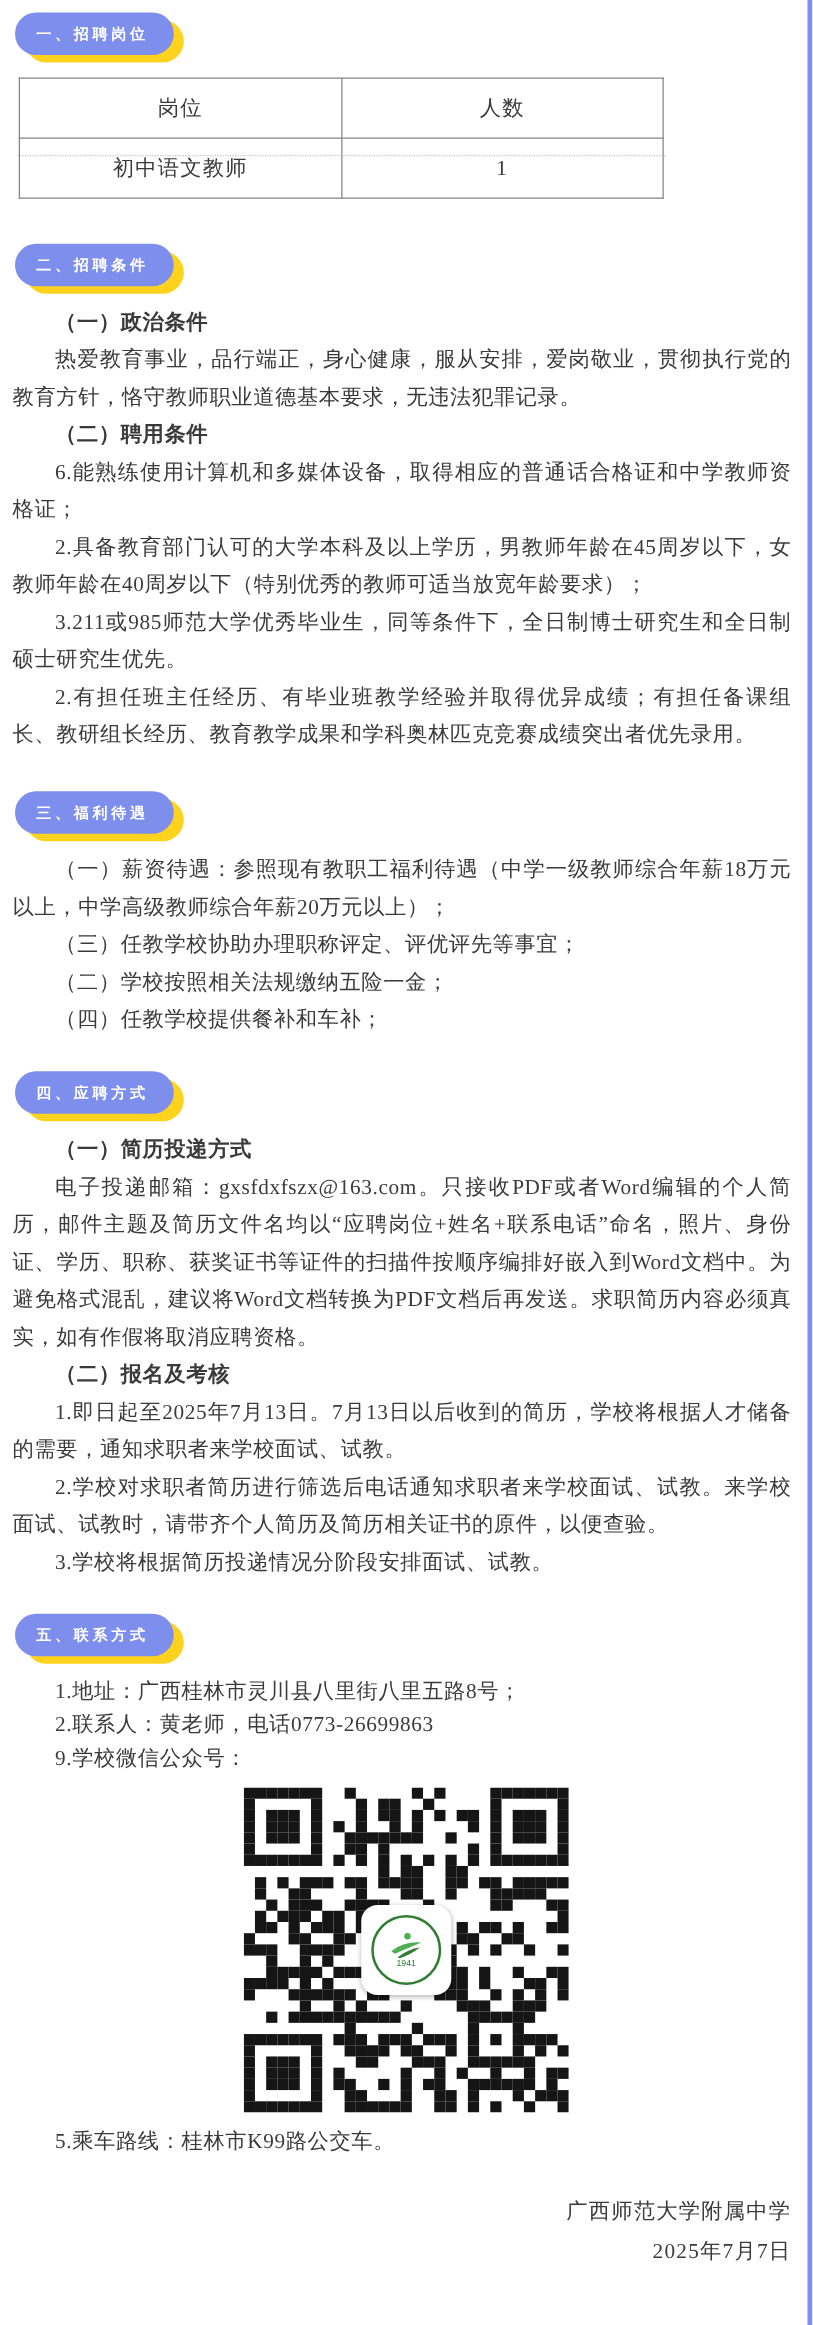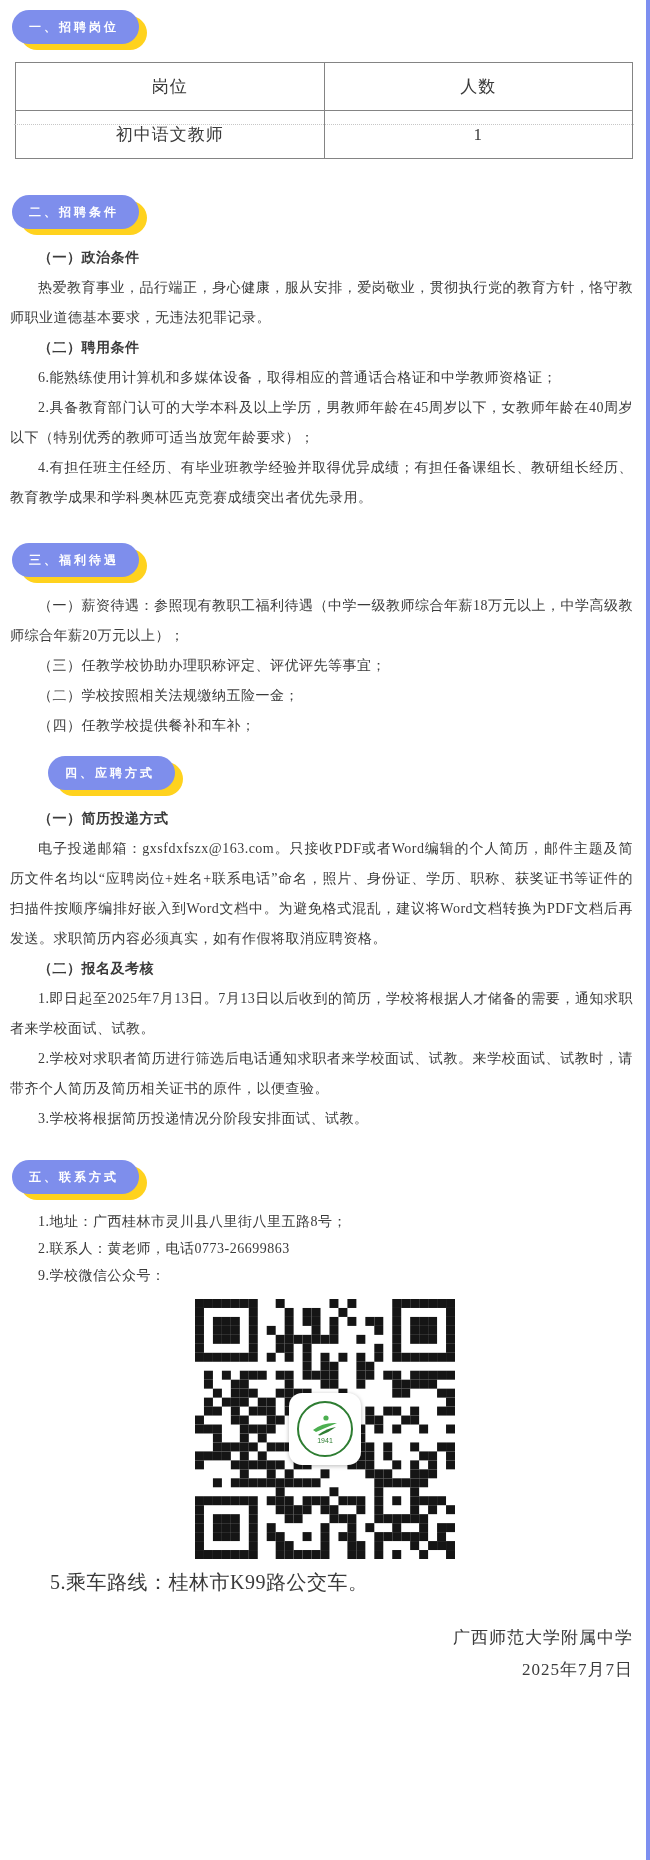--- a/index.html
+++ b/index.html
@@ -9,47 +9,47 @@
 
   
   .badge{display:inline-block;margin-left:12px;background:#7e8eec;color:#ffffff;
          font-family:"Liberation Sans","DejaVu Sans",sans-serif;font-weight:bold;
          font-size:12px;line-height:20px;letter-spacing:3px;padding:7px 20px 7px 17px;
          border-radius:17px;box-shadow:8px 6px 0 0 #ffd21e;}
   .badge-row{font-size:0;}
   .mt-b1{margin-top:10px;}
   .mt-b2{margin-top:36px;}
   .mt-b3{margin-top:30px;}
-  .mt-b4{margin-top:15px;padding-left:36px;}
+  .mt-b4{margin-top:26px;}
   .mt-b5{margin-top:26px;}
 
   
-  table.post-table{width:618px;margin:18px 17px 0 15px;border-collapse:collapse;table-layout:fixed;}
+  table.post-table{width:516px;margin:18px 17px 0 15px;border-collapse:collapse;table-layout:fixed;}
   table.post-table td{border:1.5px solid #848484;height:45px;text-align:center;
        font-size:17px;letter-spacing:1px;color:#3a3a3a;position:relative;}
   .dotline{position:absolute;left:-2px;right:-2px;top:13px;border-top:1px dotted #c7c7c7;pointer-events:none;}
 
   
-  .text{margin:14px 17px 0 10px;font-size:14px;line-height:30px;text-align:justify;
+  .text{margin:14px 17px 0 10px;font-size:17px;line-height:30px;text-align:justify;
         letter-spacing:0.5px;color:#3a3a3a;}
   .text p{margin:0;text-indent:2em;}
   .text p.subhead{font-weight:bold;}
   .contact p{line-height:27px;}
 
   
   .qr-wrap{width:260px;height:260px;margin:10px auto 0;position:relative;}
   .qr-wrap svg.qr{display:block;}
   .logo{position:absolute;left:0;right:0;top:0;bottom:0;margin:auto;width:72px;height:72px;
         background:#fff;border-radius:13px;box-shadow:0 1px 4px rgba(0,0,0,.28);
         display:flex;align-items:center;justify-content:center;}
   .logo-circle{width:56px;height:56px;border-radius:50%;border:2px solid #2e7d32;
         display:flex;flex-direction:column;align-items:center;justify-content:center;box-sizing:border-box;}
   .logo-year{font-family:"Liberation Sans",sans-serif;font-size:7px;color:#2e7d32;line-height:7px;margin-top:1px;}
 
-  .route{margin:8px 17px 0 10px;font-size:20px;line-height:30px;letter-spacing:0.5px;color:#3a3a3a;}
+  .route{margin:8px 17px 0 10px;font-size:17px;line-height:30px;letter-spacing:0.5px;color:#3a3a3a;}
   .route p{margin:0;text-indent:2em;}
 
   .footer{margin:26px 17px 0 0;text-align:right;font-size:17px;line-height:30px;
           letter-spacing:1px;color:#3a3a3a;}
   .footer .date{margin-top:2px;}
 </style>
 </head>
 <body>
 
 <div class="right-strip"></div>
@@ -73,21 +73,22 @@
 
 <div class="badge-row mt-b2">
   <span class="badge">二、招聘条件</span>
 </div>
 <div class="text">
   <p class="subhead">（一）政治条件</p>
   <p>热爱教育事业，品行端正，身心健康，服从安排，爱岗敬业，贯彻执行党的教育方针，恪守教师职业道德基本要求，无违法犯罪记录。</p>
   <p class="subhead">（二）聘用条件</p>
   <p>6.能熟练使用计算机和多媒体设备，取得相应的普通话合格证和中学教师资格证；</p>
   <p>2.具备教育部门认可的大学本科及以上学历，男教师年龄在45周岁以下，女教师年龄在40周岁以下（特别优秀的教师可适当放宽年龄要求）；</p>
-  <p>4.有担任班主任经历、有毕业班教学经验并取得优异成绩；有担任备课组长、教研组长经历、教育教学成果和学科奥林匹克竞赛成绩突出者优先录用。</p>
+  <p>3.211或985师范大学优秀毕业生，同等条件下，全日制博士研究生和全日制硕士研究生优先。</p>
+  <p>2.有担任班主任经历、有毕业班教学经验并取得优异成绩；有担任备课组长、教研组长经历、教育教学成果和学科奥林匹克竞赛成绩突出者优先录用。</p>
 </div>
 
 <div class="badge-row mt-b3">
   <span class="badge">三、福利待遇</span>
 </div>
 <div class="text">
   <p>（一）薪资待遇：参照现有教职工福利待遇（中学一级教师综合年薪18万元以上，中学高级教师综合年薪20万元以上）；</p>
   <p>（三）任教学校协助办理职称评定、评优评先等事宜；</p>
   <p>（二）学校按照相关法规缴纳五险一金；</p>
   <p>（四）任教学校提供餐补和车补；</p>

